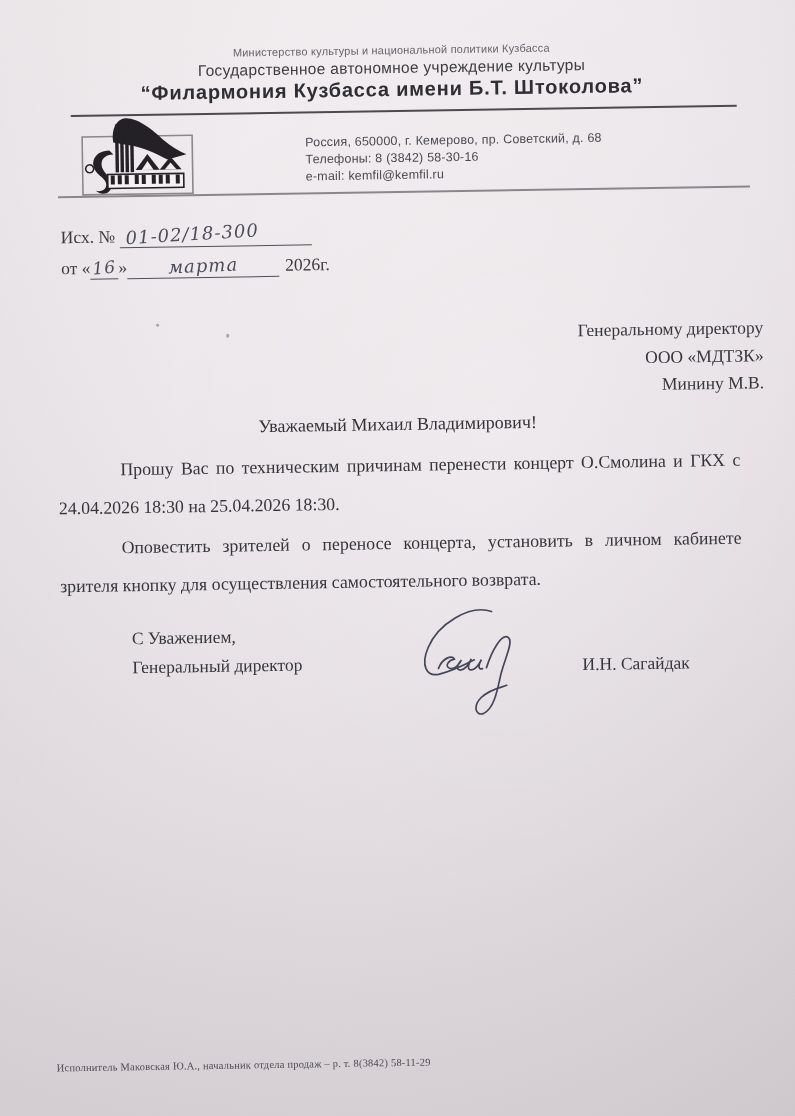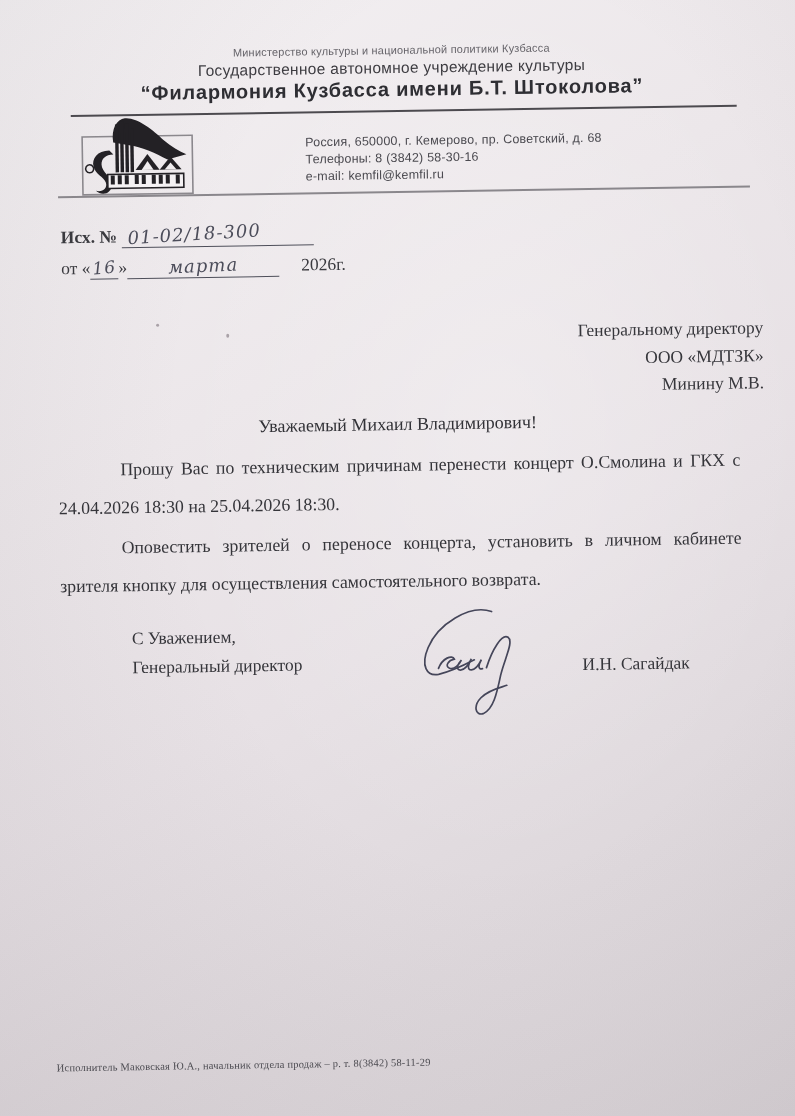--- a/index.html
+++ b/index.html
@@ -33,31 +33,31 @@
   }
   .rule{position:absolute;background:#5a585c;}
   .rule.top{top:110px;left:76px;width:666px;height:2px;background:#4c4a4f;}
   .rule.bottom{top:191px;left:62px;width:692px;height:1.5px;background:#8a878c;}
   .logo-box{position:absolute;top:112px;left:84px;width:116px;height:84px;}
   .address-block{
     position:absolute;top:133px;left:310px;
     font-size:12.5px;line-height:17px;color:#4b4a50;letter-spacing:.2px;
   }
   .ref-line{position:absolute;left:64px;top:221px;font-size:17.5px;color:#3a3a3f;white-space:nowrap;}
-  .ref-line .lbl{vertical-align:baseline;font-weight:bold;}
+  .ref-line .lbl{vertical-align:baseline;}
   .u-line{display:inline-block;border-bottom:1.6px solid #4e4f5a;}
   .hw{
     font-family:"DejaVu Serif", serif;font-style:italic;
     color:#4c4d5a;letter-spacing:1px;
   }
   .hw-number{display:inline-block;width:182px;font-size:18px;transform:rotate(-2.5deg) translateY(-2px);padding:0 4px 0 6px;}
   .date-line{position:absolute;left:64px;top:252px;font-size:17.5px;color:#3a3a3f;white-space:nowrap;}
   .hw-day{display:inline-block;width:28px;font-size:17px;text-align:center;transform:rotate(-4deg);}
   .hw-month{display:inline-block;width:152px;font-size:18px;text-align:center;transform:rotate(-1.5deg);}
-  .year{margin-left:22px;}
+  .year{margin-left:6px;}
   .recipient{
     position:absolute;top:320px;right:30px;text-align:right;
     font-size:17.5px;line-height:27.5px;color:#36363b;
   }
   .salutation{
     position:absolute;top:414px;left:58px;width:680px;text-align:center;
     font-size:18px;color:#323237;
   }
   .para{
     position:absolute;left:58px;width:682px;

